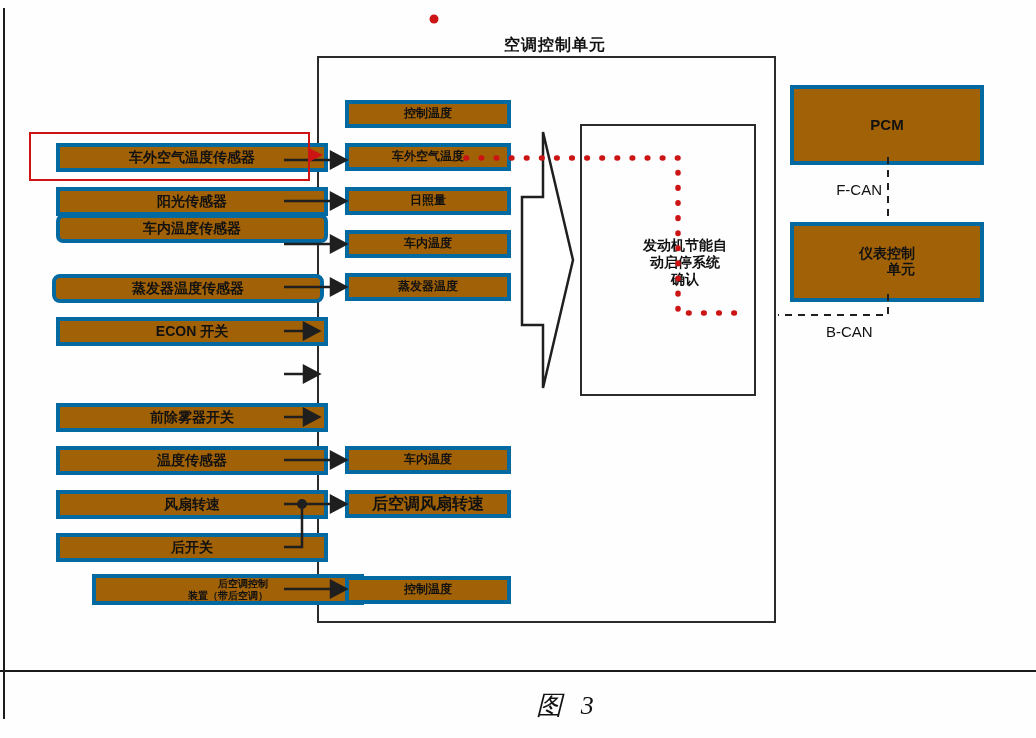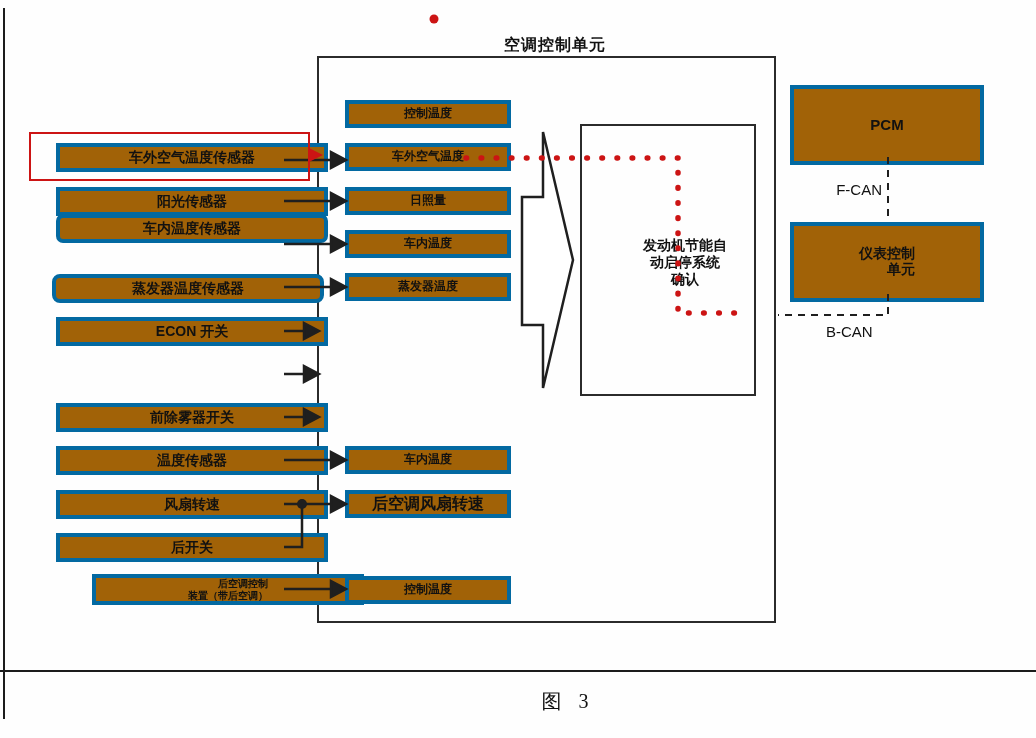--- a/index.html
+++ b/index.html
@@ -27,21 +27,21 @@
     font-weight:bold;font-size:14px;line-height:1.2;white-space:pre-line;text-align:center;
   }
   .rightbox{width:194px;height:80px;font-size:15px;}
   .canlabel{position:absolute;font-weight:normal;font-size:15px;}
   .title{
     position:absolute;left:455px;top:26px;width:200px;text-align:center;
     font-weight:bold;font-size:16px;letter-spacing:1px;margin-top:9px;
   }
   .figlabel{
     position:absolute;left:468px;top:688px;width:200px;text-align:center;
-    font-size:20px;font-family:"Liberation Serif","DejaVu Serif",serif;letter-spacing:6px;
+    font-size:26px;font-family:"Liberation Serif","DejaVu Serif",serif;letter-spacing:6px;font-style:italic;
   }
   .pageborder-left{position:absolute;left:3px;top:8px;width:2px;height:711px;background:#1c1c1c;}
   .pageborder-bottom{position:absolute;left:0;top:670px;width:1036px;height:2px;background:#1c1c1c;}
   svg.overlay{position:absolute;left:0;top:0;pointer-events:none;}
 </style>
 </head>
 <body>
 
 <div class="stage">
 

